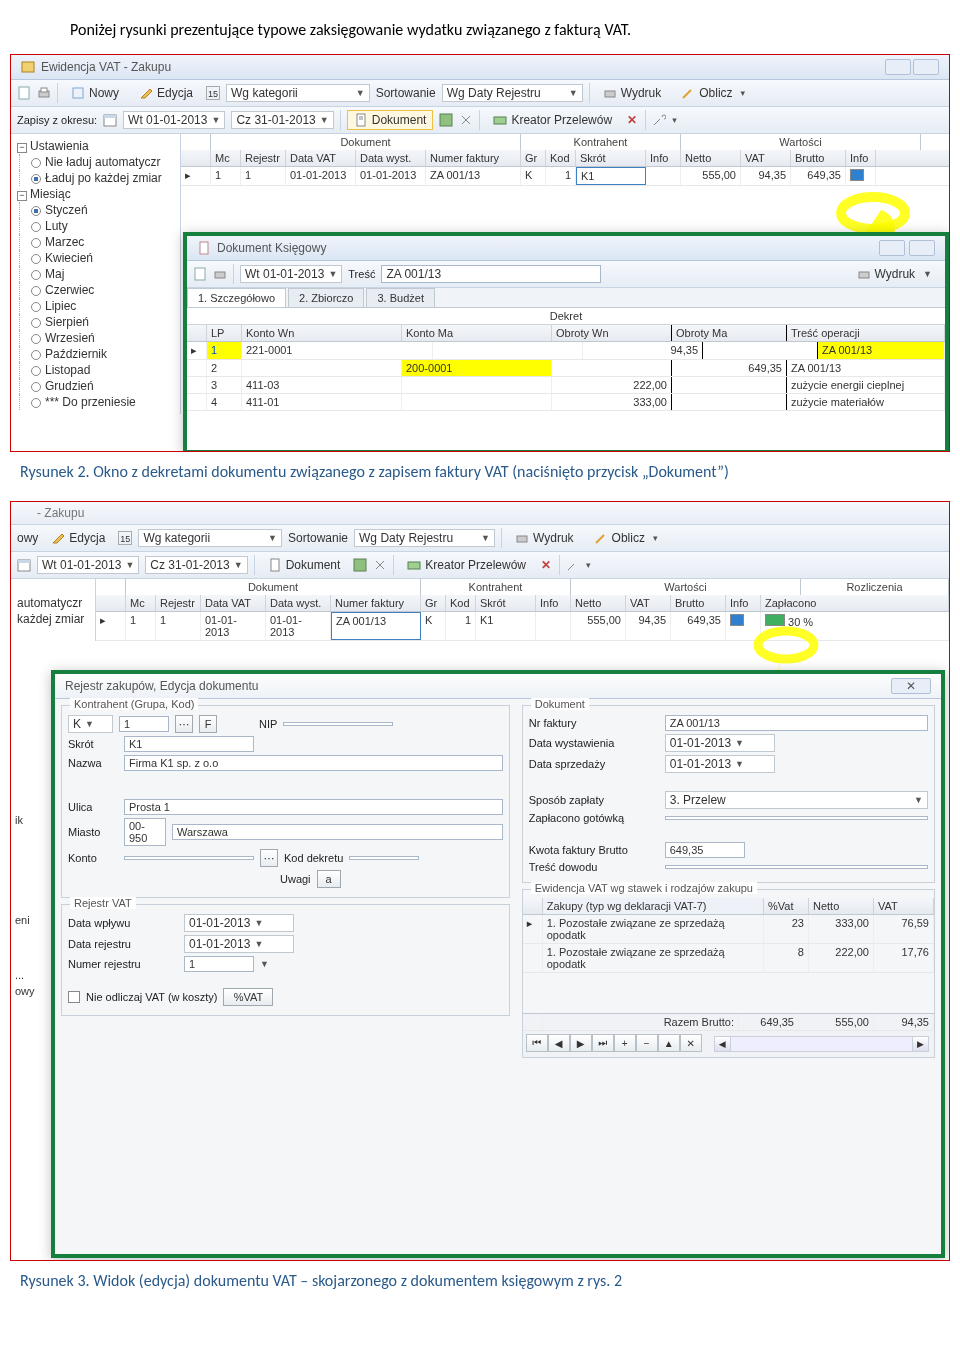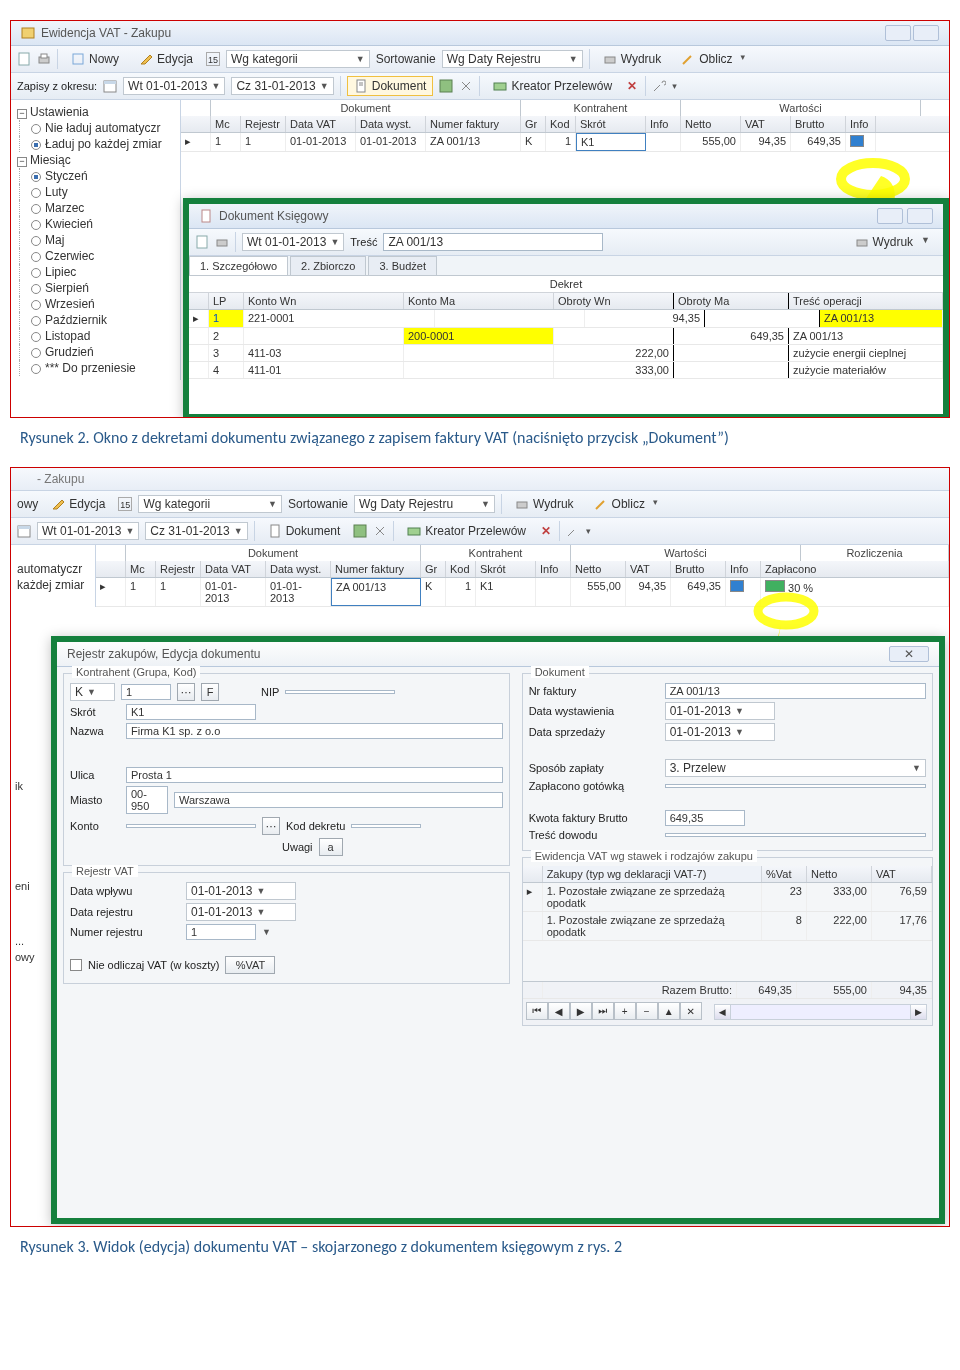--- a/index.html
+++ b/index.html
@@ -5,21 +5,21 @@
   * { box-sizing: border-box; margin: 0; padding: 0; }
   body { font-family: Calibri, Arial, sans-serif; background: #fff; width: 960px; }
   .page { padding: 20px 0 20px 0; }
   .text-line { font-size: 16px; color: #000; margin: 0 0 15px 70px; }
   .caption { font-size: 16px; color: #2a5a8a; margin: 10px 0 20px 20px; }
   .figure { border: 1px solid #c00; margin: 0 10px 8px 10px; background: #fff; position: relative; font-family: Tahoma, Arial, sans-serif; font-size: 12px; color: #333; }
   .titlebar { background: linear-gradient(#f0f4fa,#dbe6f4); border-bottom: 1px solid #b8c8dc; padding: 4px 10px; color: #555; display:flex; align-items:center; gap:6px; }
   .titlebar .winicons { margin-left:auto; display:flex; gap:2px; }
   .winbtn { width:26px; height:16px; background:#e8eef8; border:1px solid #b0c0d8; border-radius:2px; }
   .toolbar { background: linear-gradient(#f6f9fd,#e6ecf4); border-bottom: 1px solid #c8d4e4; padding: 3px 6px; display: flex; align-items: center; gap: 6px; flex-wrap: wrap; }
-  .tbtn { background: transparent; border: 1px solid transparent; padding: 2px 6px; cursor: pointer; color: #333; display: inline-flex; gap: 4px; font-size: 12px; }
+  .tbtn { background: transparent; border: 1px solid transparent; padding: 2px 6px; cursor: pointer; color: #333; display: inline-flex; align-items: center; gap: 4px; font-size: 12px; }
   .sep { width:1px; height:20px; background:#c8d4e4; }
   .ico { width:14px; height:14px; display:inline-block; vertical-align:middle; }
   .dropdown { display:inline-flex; align-items:center; gap:4px; border:1px solid #c0c8d0; padding:1px 4px; background:#fff; font-size:12px; }
   .dd-arrow { font-size:9px; color:#555; }
   .input { border:1px solid #a8b8c8; padding:1px 4px; background:#fff; font-size:12px; }
   .main-split { display:flex; }
   .tree { width:170px; border-right:1px solid #c8d4e4; padding:4px 2px; font-size:12px; background:#fff; }
   .tree-item { padding:1px 0 1px 18px; position:relative; }
   .tree-group { padding:1px 0 1px 4px; }
   .radio { width:10px; height:10px; border:1px solid #888; border-radius:50%; display:inline-block; margin-right:4px; background:#fff; vertical-align:middle; }
@@ -27,21 +27,21 @@
   .branch { position:absolute; left:6px; top:0; bottom:0; border-left:1px dotted #aaa; }
   .grid-area { flex:1; overflow:hidden; }
   .grid-header-row { display:flex; background:linear-gradient(#f4f6fa,#e6eaf0); border-bottom:1px solid #c0c8d0; }
   .grid-group-header { display:flex; font-size:11px; color:#444; }
   .gh { border-right:1px solid #c0c8d0; text-align:center; padding:2px 0; }
   .col { border-right:1px solid #d0d4da; padding:2px 4px; font-size:11px; }
   .grid-body-row { display:flex; border-bottom:1px solid #e8e8e8; }
   .cell { padding:2px 4px; font-size:11px; border-right:1px solid #eee; }
   .highlight { background:#ffff00; }
   .yellow-stroke { position:absolute; pointer-events:none; }
-  .inner-window { position:absolute; background:#fff; border:6px solid #15803d; box-shadow:0 2px 12px rgba(0,0,0,0.25); }
+  .inner-window { position:absolute; background:#fff; border:4px solid #15803d; box-shadow:0 2px 12px rgba(0,0,0,0.25); }
   .tabs { display:flex; border-bottom:1px solid #c0c8d0; background:#f0f4f8; }
   .tab { padding:3px 10px; border:1px solid #c0c8d0; border-bottom:none; margin-right:2px; background:#e8edf4; font-size:11px; cursor:pointer; }
   .tab.active { background:#fff; }
   .win-controls { margin-left:auto; display:flex; gap:4px; align-items:center; }
   .label { font-size:11px; color:#222; }
   .field-inp { border:1px solid #a8b8c8; background:#fff; padding:1px 4px; font-size:11px; }
   .fieldset { border:1px solid #c8d0da; margin:6px; padding:6px; position:relative; }
   .fieldset > .legend { position:absolute; top:-8px; left:8px; background:#fff; padding:0 4px; font-size:11px; color:#555; }
   .row-f { display:flex; align-items:center; gap:6px; margin:3px 0; }
   .smallbtn { width:18px; height:18px; border:1px solid #a0a8b0; background:linear-gradient(#fff,#e8ecf0); font-size:11px; display:inline-flex; align-items:center; justify-content:center; }
@@ -50,20 +50,21 @@
   .navbtn { width:22px; height:18px; border:1px solid #b8c0c8; background:linear-gradient(#fff,#e8ecf0); font-size:10px; display:inline-flex; align-items:center; justify-content:center; }
   .scrollbar-h { height:16px; background:#eef; border:1px solid #c8d0da; margin:2px; display:flex; }
   .sb-arrow { width:16px; background:linear-gradient(#fff,#dde); border-right:1px solid #c8d0da; display:flex; align-items:center; justify-content:center; font-size:9px; }
   .square { width:14px; height:12px; display:inline-block; border:1px solid #888; }
   .expand { display:inline-flex; width:10px; height:10px; border:1px solid #888; align-items:center; justify-content:center; font-size:9px; line-height:1; margin-right:3px; }
 </style>
 </head>
 <body>
 
 <div class="page">
+<div class="text-line">Poniżej rysunki prezentujące typowe zaksięgowanie wydatku związanego z fakturą VAT.</div>
 
 <div class="figure" style="height:398px; overflow:hidden;">
   <div class="titlebar">
     <span class="ico"><svg viewBox="0 0 14 14">
             <rect x="1" y="2" width="12" height="10" fill="#f0d070" stroke="#b08020"></rect>
           </svg></span>
     <span>Ewidencja VAT - Zakupu</span>
     <div class="winicons">
       <span class="winbtn"></span>
       <span class="winbtn"></span>

